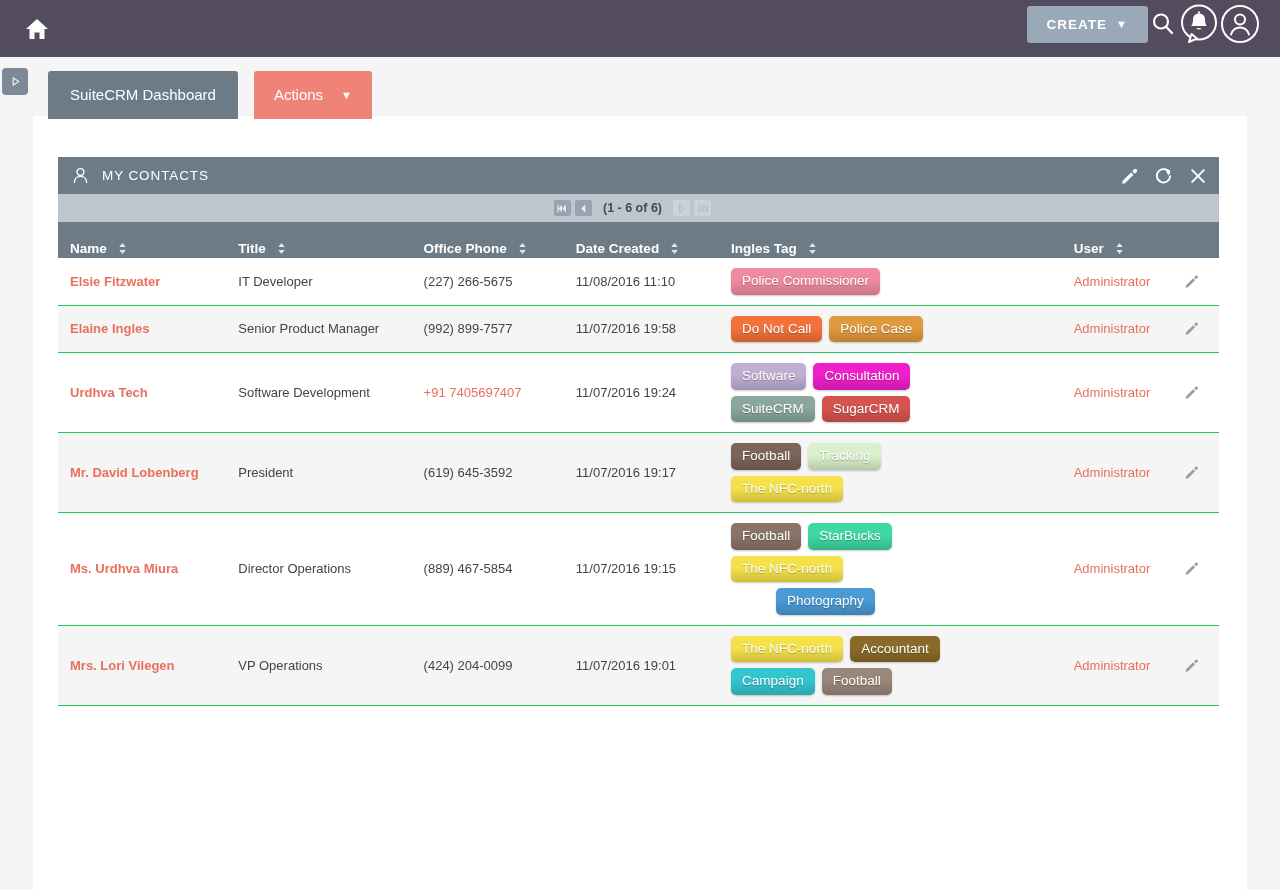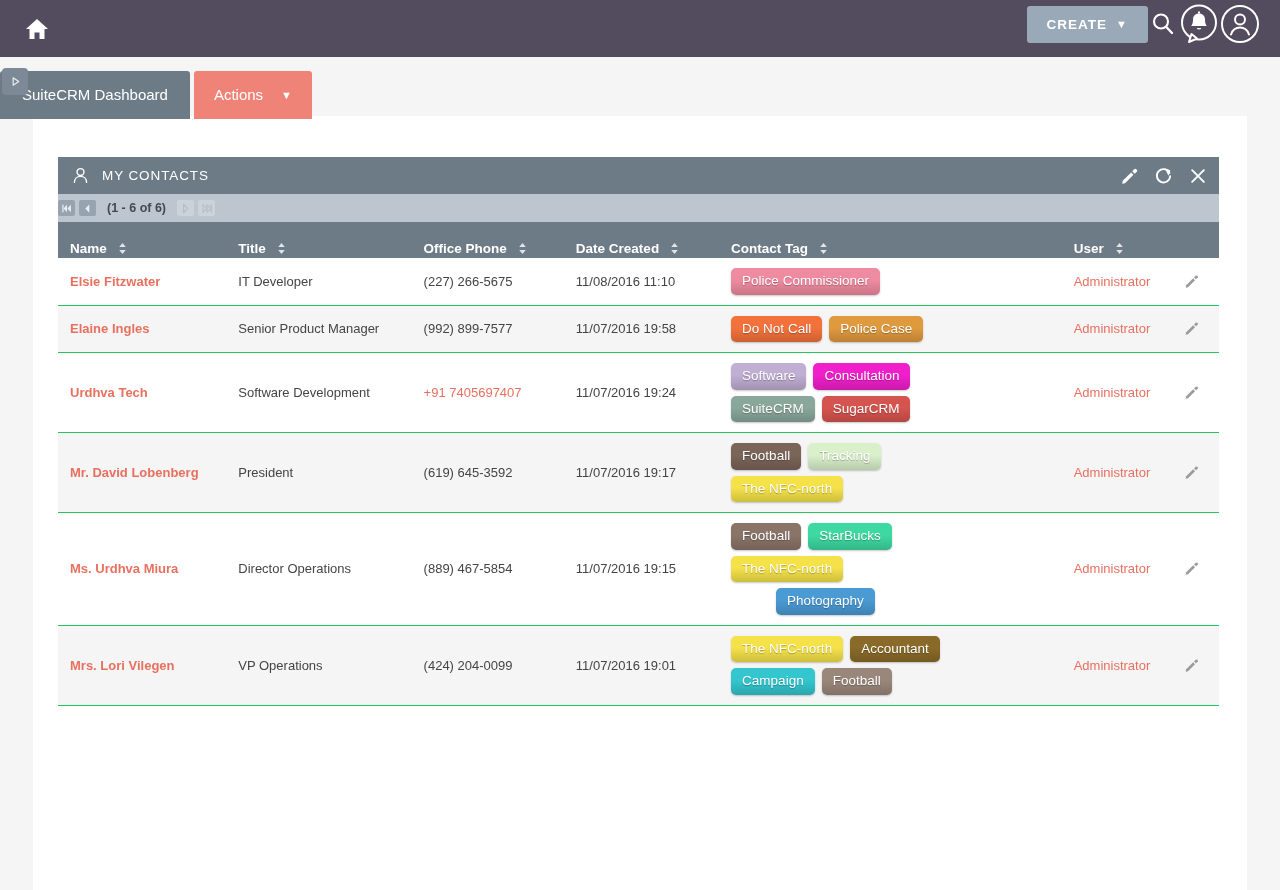--- a/index.html
+++ b/index.html
@@ -38,21 +38,21 @@
   .icon-btn { cursor: pointer; display: flex; align-items: center; justify-content: center; }
 
   
   .tabstrip-wrap { position: relative; height: 59px; }
   .sidebar-toggle {
     position: absolute; left: 2px; top: 11px;
     width: 26px; height: 27px; background: #7d8996;
     border-radius: 4px; display: flex; align-items: center; justify-content: center;
     cursor: pointer;
   }
-  .tabstrip { display: flex; align-items: flex-start; padding-top: 14px; gap: 4px; }
+  .tabstrip { display: flex; align-items: flex-start; padding-left: 48px; padding-top: 14px; gap: 16px; }
   .tab-dashboard {
     background: #6d7b87; color: #fff; font-size: 15px;
     padding: 15px 22px 16px; border-radius: 3px 3px 0 0;
   }
   .tab-actions {
     background: #f08377; color: #fff; font-size: 15px;
     padding: 15px 20px 16px; border-radius: 3px 3px 0 0;
     display: flex; align-items: center; gap: 18px; cursor: pointer;
   }
   .tab-actions .caret { font-size: 11px; }
@@ -70,21 +70,21 @@
   .dashlet-title {
     color: #fff; font-size: 13.5px; letter-spacing: .9px;
     margin-left: 12px;
   }
   .dashlet-head-actions {
     position: absolute; right: 12px; top: 0; height: 37px;
     display: flex; align-items: center; gap: 16px;
   }
   .dashlet-subbar {
     background: #bdc6cf; height: 28px; display: flex; align-items: center;
-    justify-content: flex-start; padding-right: 12px; gap: 4px;
+    justify-content: center; padding-right: 12px; gap: 4px;
   }
   .pg-btn {
     width: 17px; height: 16px; display: flex; align-items: center;
     justify-content: center; border-radius: 2px; cursor: pointer;
   }
   .pg-btn.active { background: #97a3af; }
   .pg-btn.disabled { background: #cbd3da; cursor: default; }
   .pg-count { color: #3f4a54; font-size: 12.5px; font-weight: bold; margin: 0 7px; }
 
   
@@ -291,21 +291,21 @@
                 <span>
                   <svg viewBox="0 0 10 14" width="9" height="13">
                     <path d="M5 1 L8.6 5.2 L1.4 5.2 Z" fill="#dfe5ea"></path>
                     <path d="M5 13 L1.4 8.8 L8.6 8.8 Z" fill="#dfe5ea"></path>
                   </svg>
                 </span>
               </span>
             </th>
             <th class="col-tags">
               <span class="th-inner">
-                <span>Contact Tag</span>
+                <span>Ingles Tag</span>
                 <span>
                   <svg viewBox="0 0 10 14" width="9" height="13">
                     <path d="M5 1 L8.6 5.2 L1.4 5.2 Z" fill="#dfe5ea"></path>
                     <path d="M5 13 L1.4 8.8 L8.6 8.8 Z" fill="#dfe5ea"></path>
                   </svg>
                 </span>
               </span>
             </th>
             <th class="col-user">
               <span class="th-inner">

